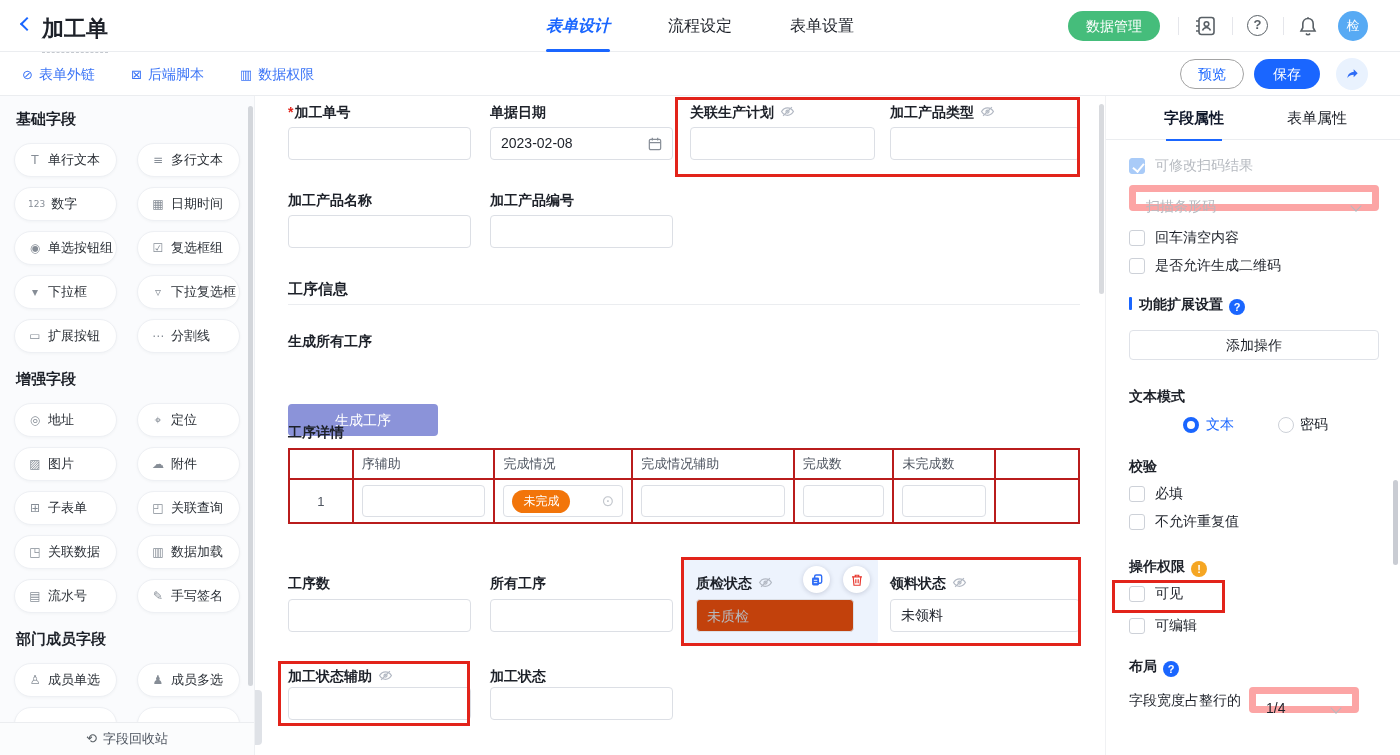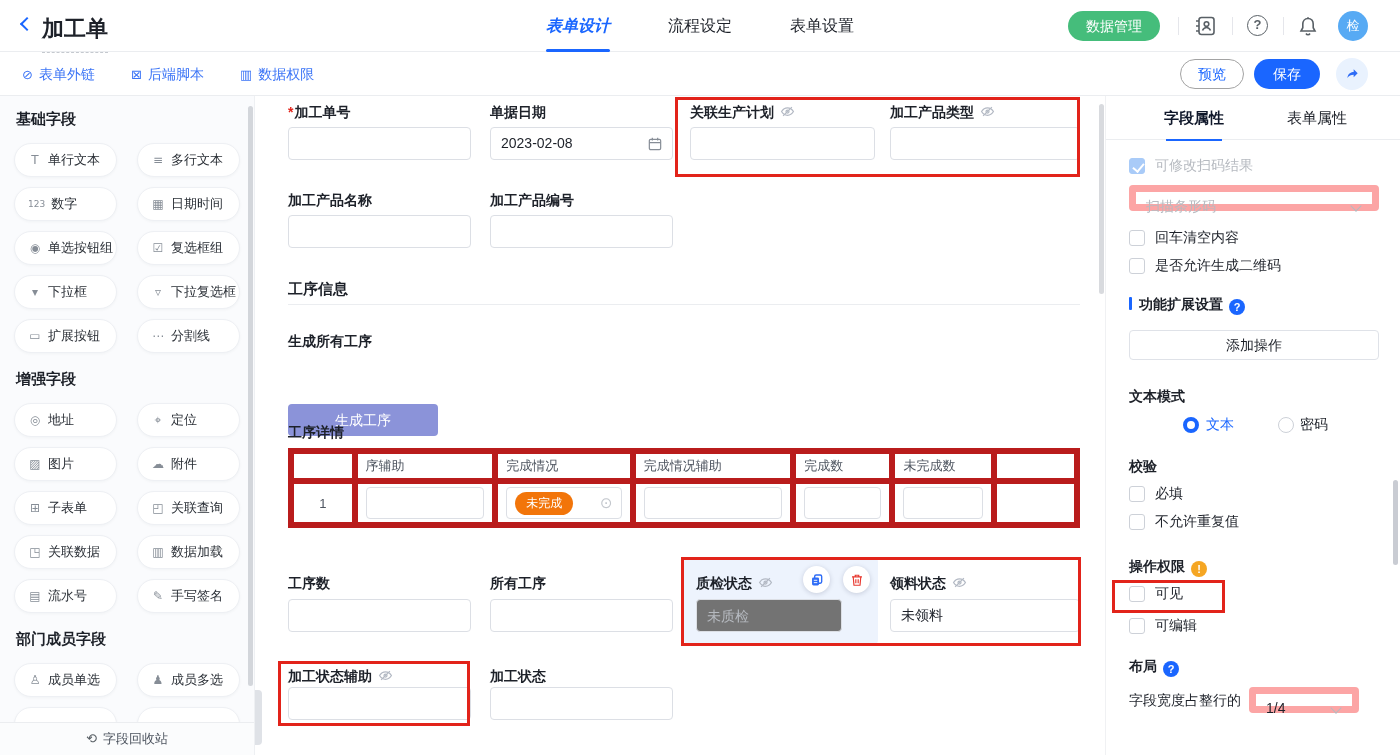--- a/index.html
+++ b/index.html
@@ -58,21 +58,21 @@
   .inp { position:absolute; height:33px; border:1px solid #dcdfe5; border-radius:4px; background:#fff;
     font-size:14px; padding:0 10px; color:#1d2129; font-family:inherit; outline:none; }
   .inp::placeholder { color:#b6bac0; }
   .eye-off { display:inline-block; vertical-align:-2px; margin-left:6px; }
   .hl-rect { position:absolute; border:3px solid #e2231a; z-index:20; pointer-events:none; }
   .section-title { position:absolute; font-size:15px; font-weight:700; }
   .divider-line { position:absolute; height:1px; background:#ebedf0; }
   .btn-purple { position:absolute; width:150px; height:32px; background:#8b93d9; border-radius:4px;
     color:#fff; text-align:center; line-height:32px; cursor:pointer; }
   table.sub { position:absolute; border-collapse:collapse; background:#fff; }
-  table.sub th, table.sub td { border:6px solid #b91c1c; font-weight:400; font-size:13px;
+  table.sub th, table.sub td { border:2px solid #b91c1c; font-weight:400; font-size:13px;
     color:#4e5560; text-align:left; padding:0 8px; height:30px; }
   table.sub td { height:44px; }
   .cell-inp { width:100%; height:32px; border:1px solid #dcdfe5; border-radius:4px; background:#fff; outline:none; padding:0 8px; font-family:inherit; }
   .badge-box { width:100%; height:32px; border:1px solid #dcdfe5; border-radius:4px; display:flex;
     align-items:center; justify-content:space-between; padding:0 8px; }
   .badge { background:#f2750a; color:#fff; font-size:12px; border-radius:12px; padding:3px 11px; }
   .radio-glyph { color:#c3c7cd; font-size:15px; }
   .qc-panel { position:absolute; background:#edf3fd; border-radius:4px; }
   .act-circle { position:absolute; width:27px; height:27px; background:#fff; border-radius:50%;
     box-shadow:0 1px 5px rgba(20,30,60,.18); display:flex; align-items:center; justify-content:center; cursor:pointer; z-index:21; }
@@ -366,21 +366,21 @@
         <path d="M6.5 12.5h6M6.5 16.5h6" stroke="#fff" stroke-width="1.6"></path>
       </svg>
   </div>
   <div class="act-circle" style="left:588px; top:470px;">
     <svg width="14" height="14" viewBox="0 0 24 24" fill="none" stroke="#e8382f" stroke-width="2">
         <path d="M3.5 6.5h17M9 6V3.8h6V6"></path>
         <path d="M5.5 6.5 6.8 21h10.4L18.5 6.5"></path>
         <path d="M10 10.5v7M14 10.5v7"></path>
       </svg>
   </div>
-  <input class="inp" style="left: 441px; top: 503px; width: 146px; background: #737373;" placeholder="未质检">
+  <input class="inp" style="left: 441px; top: 503px; width: 158px; background: #c2410c;" placeholder="未质检">
 
   <div class="fld-label" style="left:635px; top:479px;">
     <span>领料状态</span><svg class="eye-off" width="15" height="15" viewBox="0 0 24 24" fill="none" stroke="#b3b9c4" stroke-width="2">
         <path d="M2.5 12s3.5-6 9.5-6 9.5 6 9.5 6-3.5 6-9.5 6-9.5-6-9.5-6z"></path>
         <circle cx="12" cy="12" r="2.4"></circle>
         <path d="M5 19 19 5"></path>
       </svg>
   </div>
   <input class="inp" style="left: 635px; top: 503px; width: 190px;" value="未领料">
 

